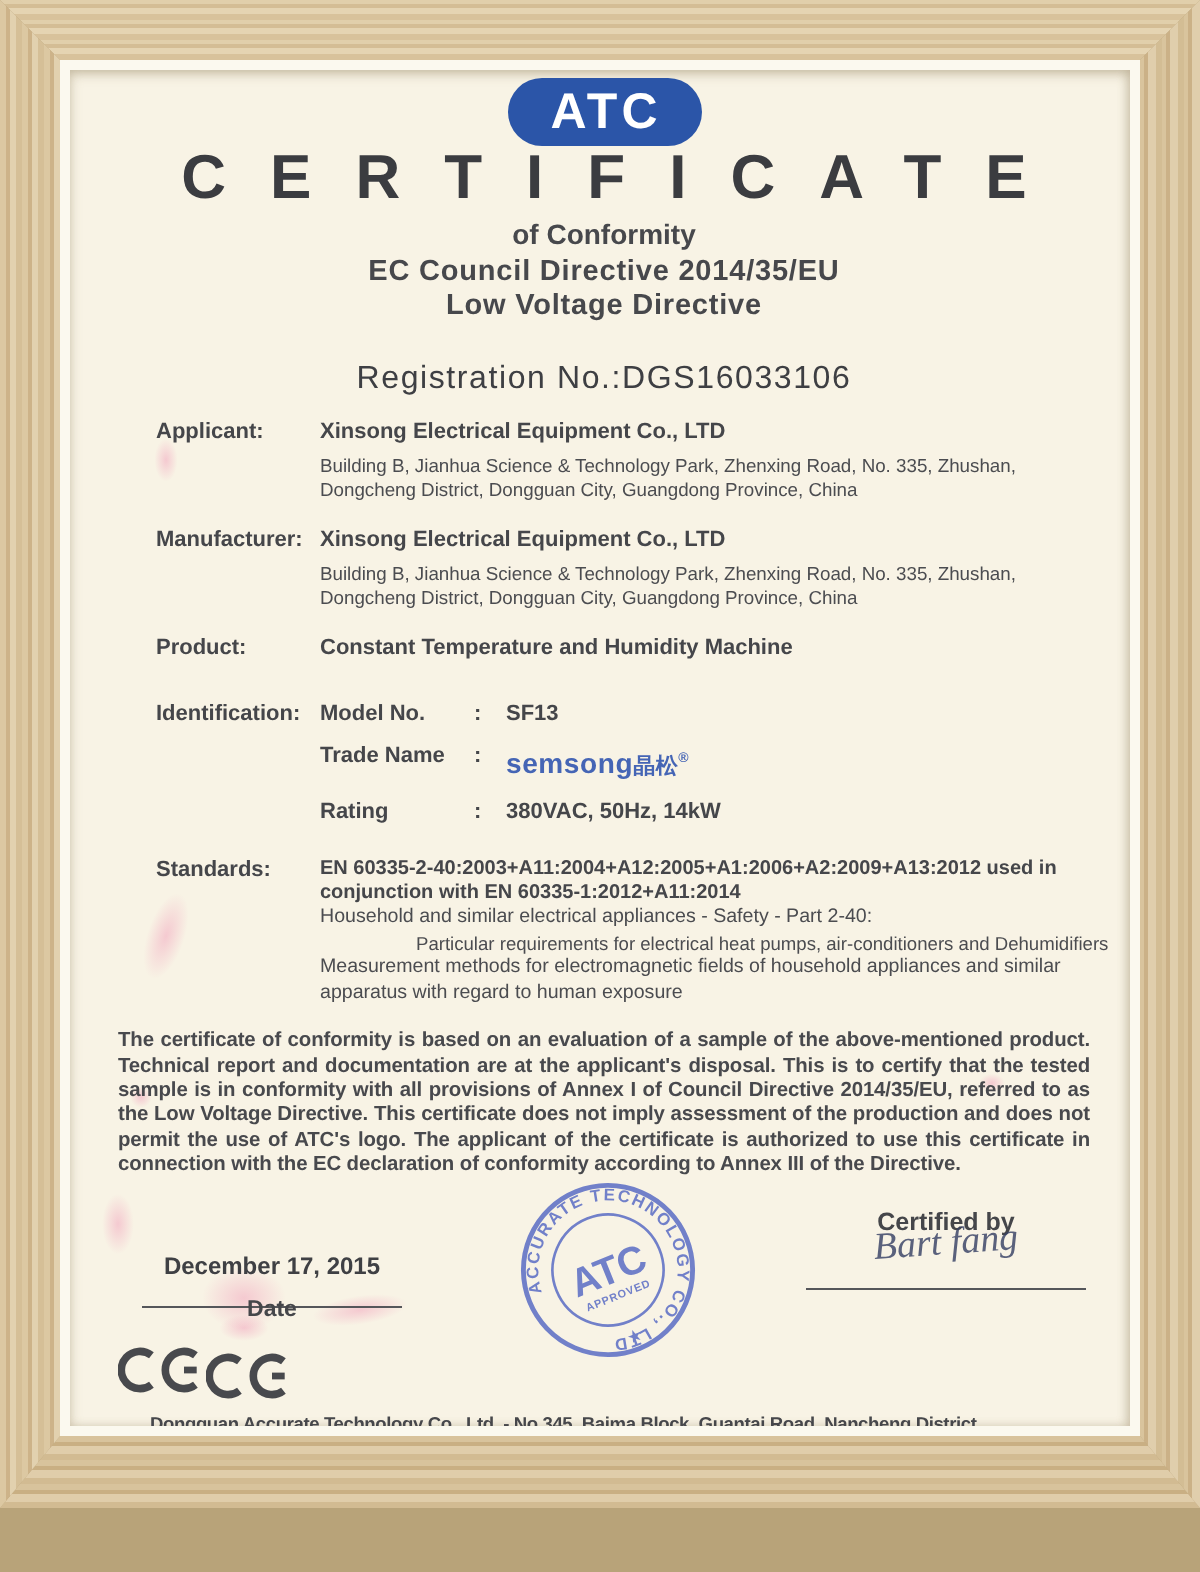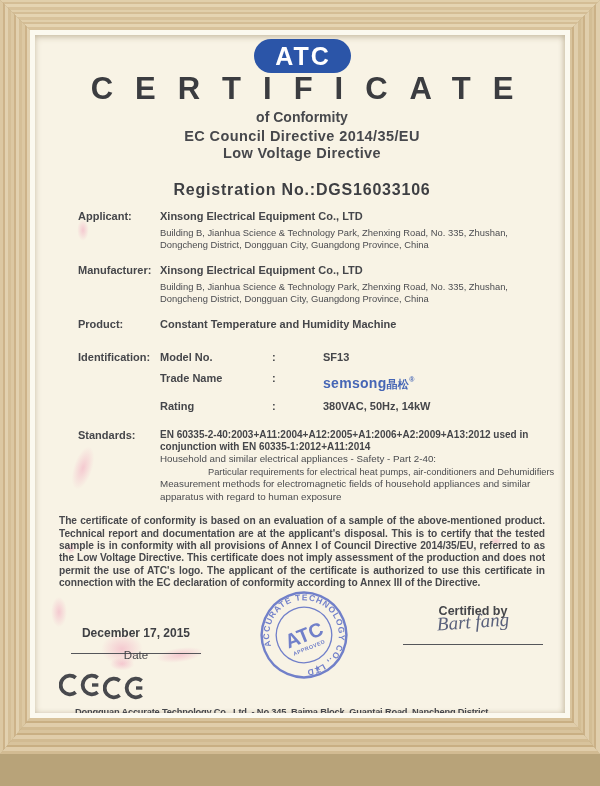--- a/index.html
+++ b/index.html
@@ -41,50 +41,50 @@
 
   
   .pill{width:97px;height:34px;background:#2b55a8;border-radius:17px;margin:4px auto 0;
     display:flex;align-items:center;justify-content:center;}
   .pill span{color:#ffffff;font-weight:bold;font-size:25px;letter-spacing:2px;margin-right:-2px;}
   .title{font-size:31px;line-height:30px;font-weight:bold;letter-spacing:22px;margin-right:-22px;
     text-align:center;margin-top:1px;color:#3b3c40;white-space:nowrap;}
   .subtitle{font-size:14px;font-weight:bold;text-align:center;margin-top:5px;color:#47484c;}
   .directive{font-size:14.5px;font-weight:bold;text-align:center;letter-spacing:.4px;color:#47484c;}
   .d1{margin-top:3px;} .d2{margin-top:1px;}
-  .registration{font-size:16px;font-weight:bold;text-align:center;letter-spacing:.8px;margin-top:20px;color:#3e3f43;}
+  .registration{font-size:16px;font-weight:normal;text-align:center;letter-spacing:.8px;margin-top:20px;color:#3e3f43;}
 
   
   .info{margin-top:11px;}
   .row{display:grid;grid-template-columns:82px 1fr;padding-left:19px;}
   .mt13{margin-top:13px;} .mt20{margin-top:20px;} .mt8{margin-top:8px;}
   .label{font-weight:bold;font-size:11px;color:#45464a;line-height:13px;}
   .company{font-weight:bold;font-size:11px;line-height:13px;color:#45464a;}
   .addr{font-size:9.4px;line-height:12px;color:#4b4c50;white-space:nowrap;}
   .addr.first{margin-top:4px;}
   .plain-value{font-weight:bold;font-size:11px;line-height:13px;color:#45464a;}
 
   .id-row{display:grid;grid-template-columns:77px 16px 1fr;font-weight:bold;font-size:11px;
-    line-height:13px;margin-bottom:8px;color:#45464a;gap:35px;}
+    line-height:13px;margin-bottom:8px;color:#45464a;}
   .brand{color:#4565b5;font-weight:bold;font-size:14px;line-height:16px;letter-spacing:.3px;}
   .brand .cjk{font-size:11px;} .brand sup{font-size:7px;vertical-align:super;}
 
   .std-line{font-size:9.8px;line-height:12.4px;color:#4b4c50;}
   .std-line.b{font-weight:bold;font-size:10px;color:#45464a;}
   .std-line.nw{white-space:nowrap;font-size:9.3px;padding-left:48px;}
 
   
   .declaration{margin-top:12px;font-size:10.2px;font-weight:bold;line-height:12.4px;
     text-align:justify;color:#48494d;letter-spacing:-.05px;}
 
   
   .signoff{position:relative;height:70px;margin-top:2px;}
   .date-box{position:absolute;left:12px;top:34px;width:130px;text-align:center;font-weight:bold;
     font-size:12px;color:#3f4044;border-bottom:1.6px solid #55565a;padding-bottom:13px;}
-  .date-label{position:absolute;left:12px;top:57px;width:130px;text-align:center;font-weight:normal;font-size:11.5px;}
+  .date-label{position:absolute;left:12px;top:57px;width:130px;text-align:center;font-weight:bold;font-size:11.5px;}
   .certified{position:absolute;left:344px;top:12px;width:140px;text-align:center;font-weight:bold;font-size:12.5px;}
   .signature{position:absolute;left:344px;top:19px;width:140px;text-align:center;
     font-family:"Liberation Serif",serif;font-style:italic;font-size:19px;
     color:rgba(55,65,100,.82);transform:rotate(-4deg);}
   .sig-line{position:absolute;left:344px;top:52px;width:140px;border-bottom:1.6px solid #55565a;}
   .stamp{position:absolute;left:198px;top:-4px;width:94px;height:94px;opacity:.85;}
 
   
   .ce-row{display:flex;align-items:flex-start;height:42px;}
   .ce-left{margin-top:6px;} .ce-right{margin-top:9px;margin-right:36px;}

